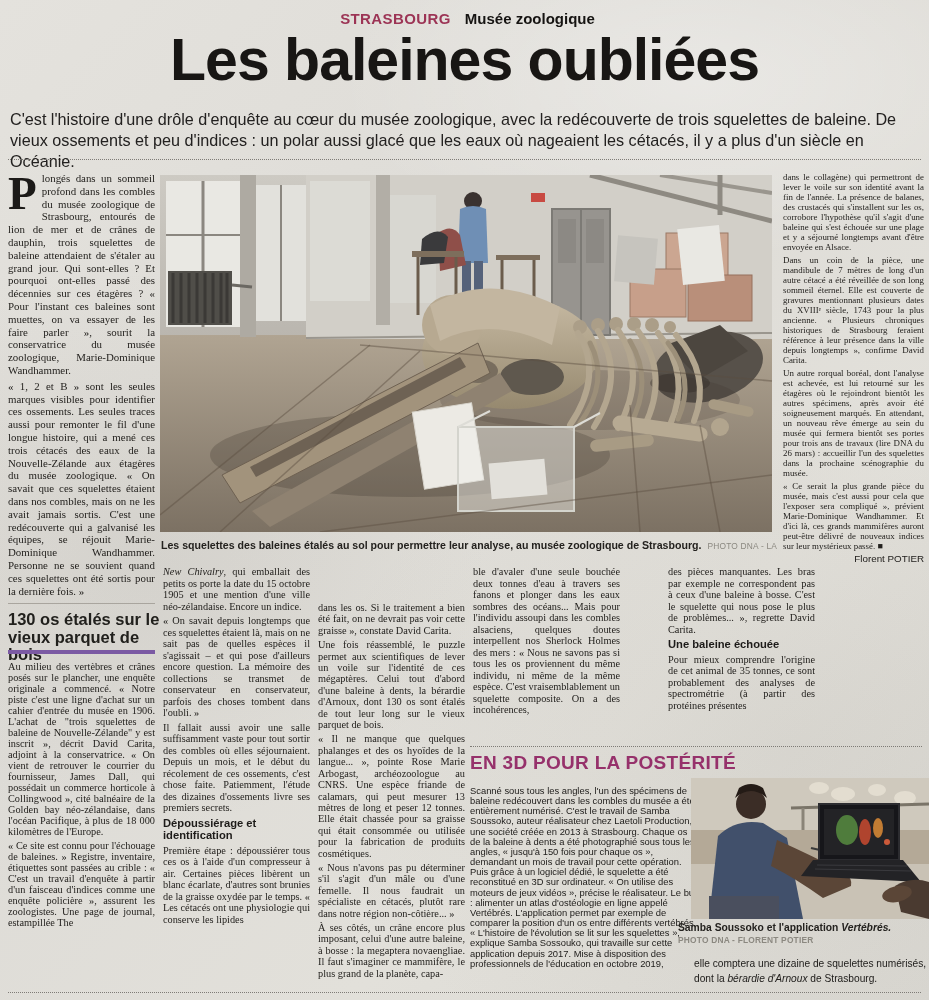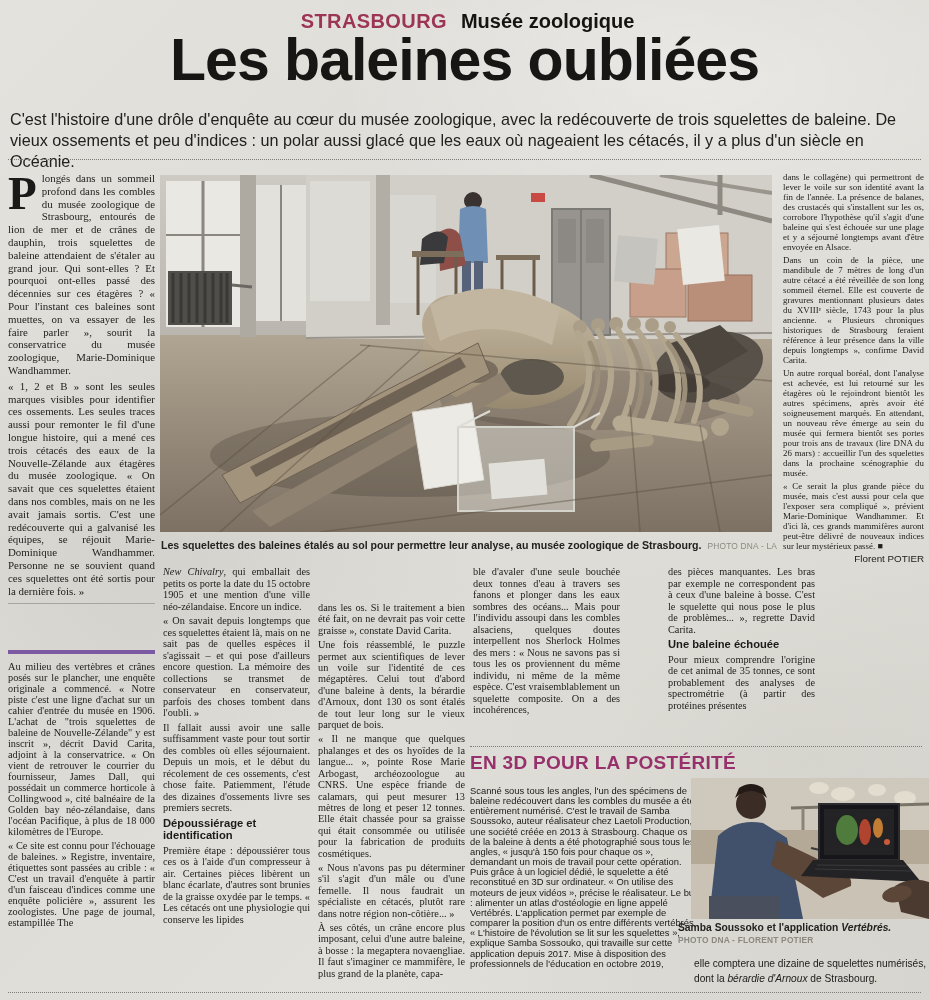--- a/index.html
+++ b/index.html
@@ -4,21 +4,21 @@
 <style>
   html,body{margin:0;padding:0;background:#cfcdc8;}
   .paper{position:relative;width:929px;height:1000px;margin:0 auto;overflow:hidden;
     background:
       radial-gradient(ellipse 600px 300px at 75% 8%, rgba(255,255,255,.35), rgba(255,255,255,0) 60%),
       radial-gradient(ellipse 500px 400px at 15% 55%, rgba(120,115,105,.10), rgba(120,115,105,0) 70%),
       radial-gradient(ellipse 700px 500px at 85% 75%, rgba(120,115,105,.08), rgba(120,115,105,0) 70%),
       linear-gradient(135deg,#e4e2dd 0%,#dedcd7 40%,#e2e0da 70%,#d9d7d1 100%);
     font-family:"Liberation Serif", serif; color:#24221f;}
   .kicker{position:absolute;top:10px;left:6px;right:0;text-align:center;
-    font-family:"Liberation Sans", sans-serif;font-weight:bold;font-size:20px;}
+    font-family:"Liberation Sans", sans-serif;font-weight:bold;font-size:15px;}
   .kicker .loc{color:#9c3455;letter-spacing:.4px;margin-right:14px;}
   .kicker .topic{color:#161412;}
   .headline{position:absolute;top:26px;left:0;right:0;text-align:center;
     font-family:"Liberation Sans", sans-serif;font-weight:bold;font-size:59px;
     letter-spacing:-1px;color:#181614;}
   .lede{position:absolute;top:109px;left:10px;width:908px;
     font-family:"Liberation Sans", sans-serif;font-size:16.2px;line-height:20.8px;color:#232120;}
   .rule-dotted{position:absolute;height:0;border-top:1px dotted #7e7b76;}
   .rule-solid{position:absolute;height:0;border-top:1px solid #a9a59e;}
   .bodycol{position:absolute;text-align:justify;color:#24221f;overflow:hidden;}
@@ -68,20 +68,21 @@
   <div class="lede">C'est l'histoire d'une drôle d'enquête au cœur du musée zoologique, avec la redécouverte de trois squelettes de baleine. De vieux ossements et peu d'indices : un polar aussi glacé que les eaux où nageaient les cétacés, il y a plus d'un siècle en Océanie.</div>
 
   <div class="rule-dotted" style="top:159px;left:8px;width:913px;"></div>
 
   <div class="bodycol c1a">
     <p><span class="dropcap">P</span><span>longés dans un sommeil profond dans les combles du musée zoologique de Strasbourg, entourés de lion de mer et de crânes de dauphin, trois squelettes de baleine attendaient de s'étaler au grand jour. Qui sont-elles ? Et pourquoi ont-elles passé des décennies sur ces étagères ? « Pour l'instant ces baleines sont muettes, on va essayer de les faire parler », sourit la conservatrice du musée zoologique, Marie-Dominique Wandhammer.</span></p>
     <p>« 1, 2 et B » sont les seules marques visibles pour identifier ces ossements. Les seules traces aussi pour remonter le fil d'une longue histoire, qui a mené ces trois cétacés des eaux de la Nouvelle-Zélande aux étagères du musée zoologique. « On savait que ces squelettes étaient dans nos combles, mais on ne les avait jamais sortis. C'est une redécouverte qui a galvanisé les équipes, se réjouit Marie-Dominique Wandhammer. Personne ne se souvient quand ces squelettes ont été sortis pour la dernière fois. »</p>
   </div>
 
   <div class="rule-solid" style="top:603px;left:8px;width:147px;"></div>
+  <div class="c1head">130 os étalés sur le vieux parquet de bois</div>
   <div class="c1bar"></div>
 
   <div class="bodycol c1b">
     <p>Au milieu des vertèbres et crânes posés sur le plancher, une enquête originale a commencé. « Notre piste c'est une ligne d'achat sur un cahier d'entrée du musée en 1906. L'achat de "trois squelettes de baleine de Nouvelle-Zélande" y est inscrit », décrit David Carita, adjoint à la conservatrice. « On vient de retrouver le courrier du fournisseur, James Dall, qui possédait un commerce horticole à Collingwood », cité balnéaire de la Golden bay néo-zélandaise, dans l'océan Pacifique, à plus de 18 000 kilomètres de l'Europe.</p>
     <p>« Ce site est connu pour l'échouage de baleines. » Registre, inventaire, étiquettes sont passées au crible : « C'est un travail d'enquête à partir d'un faisceau d'indices comme une enquête policière », assurent les zoologistes. Une page de journal, estampillée The</p>
   </div>
 
   <div class="photoMain">
     <svg viewBox="0 0 612 357" preserveAspectRatio="none">
       <defs>

